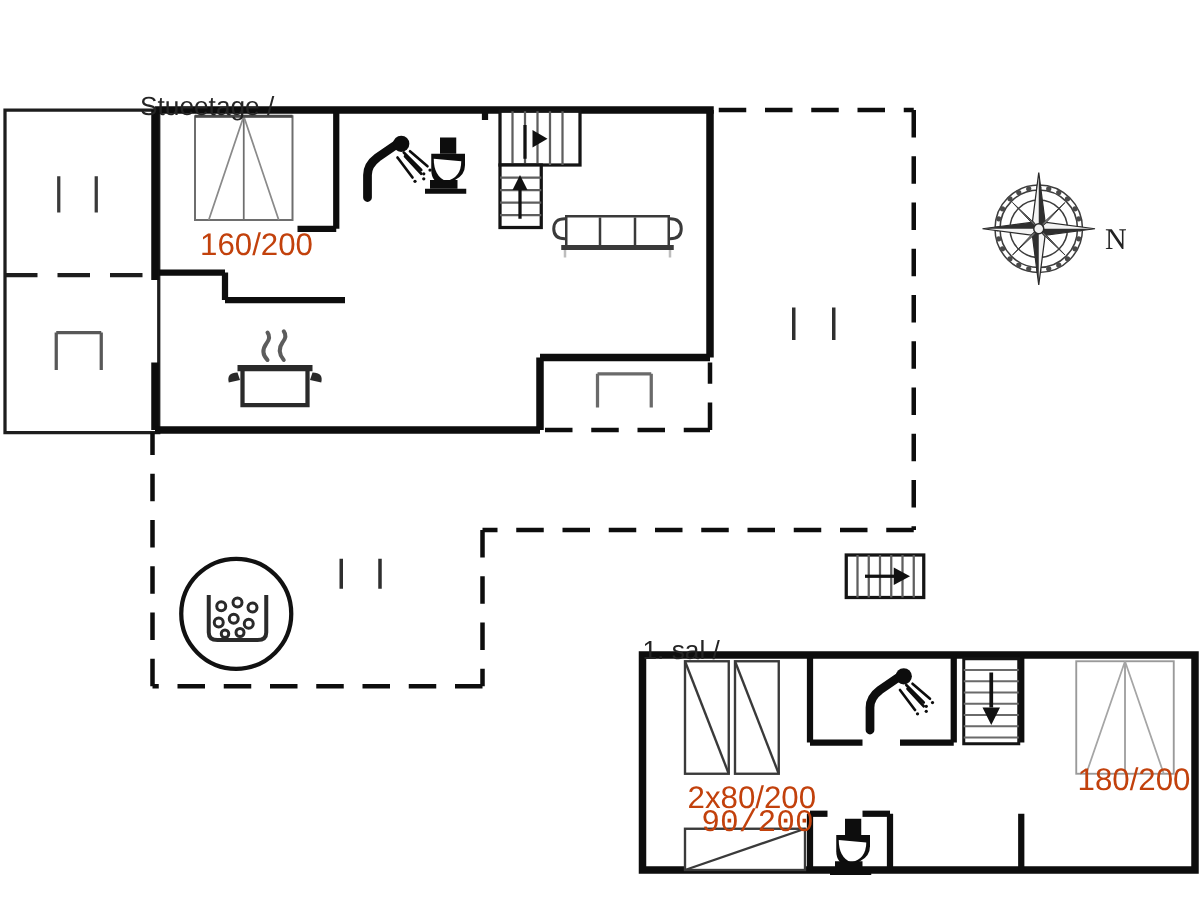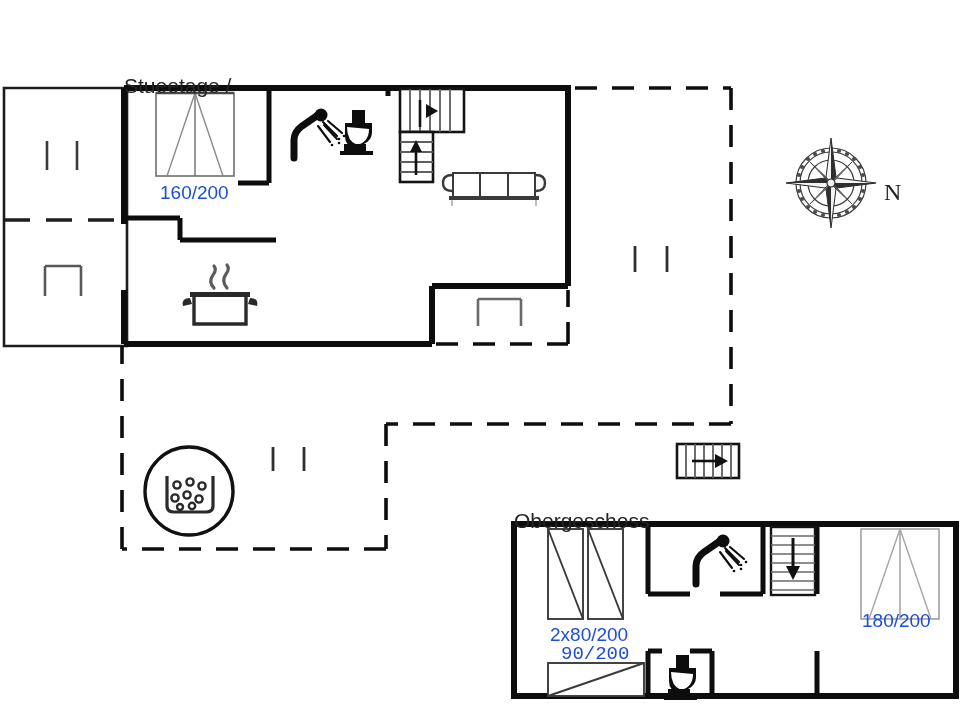--- a/index.html
+++ b/index.html
@@ -2,21 +2,21 @@
 <html><head>
 <meta charset="utf-8">
 <style>
   html,body{margin:0;padding:0;background:#ffffff;}
   body{width:960px;height:720px;position:relative;overflow:hidden;
        font-family:"Liberation Sans", sans-serif;color:#1a1a1a;}
   .stage{position:absolute;left:0;top:0;width:960px;height:720px;}
   svg.plan{position:absolute;left:0;top:0;width:960px;height:720px;display:block;}
   .lbl{position:absolute;white-space:pre;line-height:1.33;}
   .title-lbl{font-size:21px;color:#242424;}
-  .dim-lbl{font-size:19px;color:#1d4ed8;}
+  .dim-lbl{font-size:25px;color:#c2410c;}
   .compass-n{position:absolute;font-family:"Liberation Serif", serif;font-size:24px;color:#232323;}
 </style>
 </head>
 <body>
 
 <div class="stage">
 
   <svg class="plan" viewBox="0 0 960 720">
     <defs>
       <g id="shower-glyph">
@@ -268,26 +268,26 @@
       <use href="#tub-glyph"></use>
     </g>
     <g transform="translate(694,538)">
       <use href="#shower-glyph"></use>
     </g>
     <g transform="translate(663,655)">
       <use href="#toilet-glyph"></use>
     </g>
   </svg>
 
-  <div class="lbl title-lbl" style="left:124px;top:16px;">
+  <div class="lbl title-lbl" style="left:112px;top:16px;">
     <div>Stueetage /</div>
   </div>
 
   <div class="lbl title-lbl" style="left:514px;top:451px;">
-    <div>Obergeschoss</div>
+    <div>1. sal /</div>
   </div>
 
   <div class="lbl dim-lbl" style="left:160px;top:180px;">160/200</div>
 
   <div class="lbl dim-lbl" style="left:550px;top:622px;">2x80/200</div>
 
   <div class="lbl dim-lbl" style="left:561px;top:642px;font-family:Liberation Mono, monospace;">90/200</div>
 
   <div class="lbl dim-lbl" style="left:862px;top:608px;">180/200</div>
 

